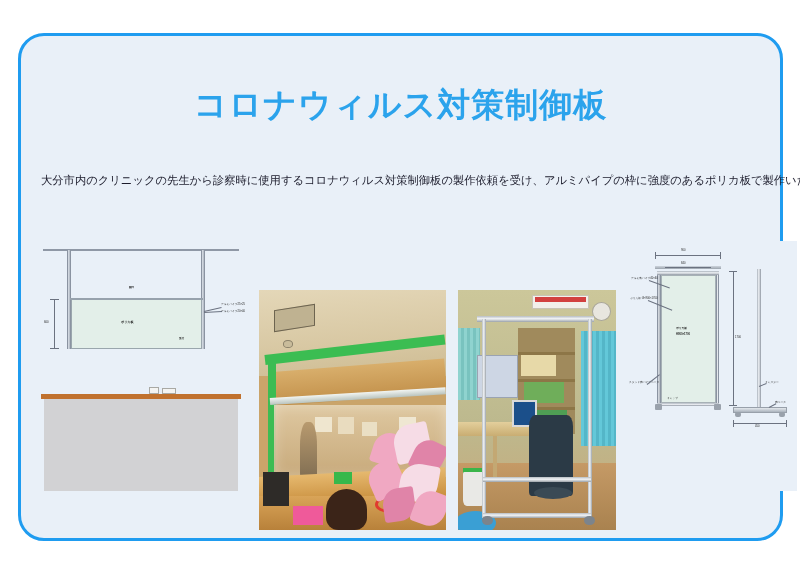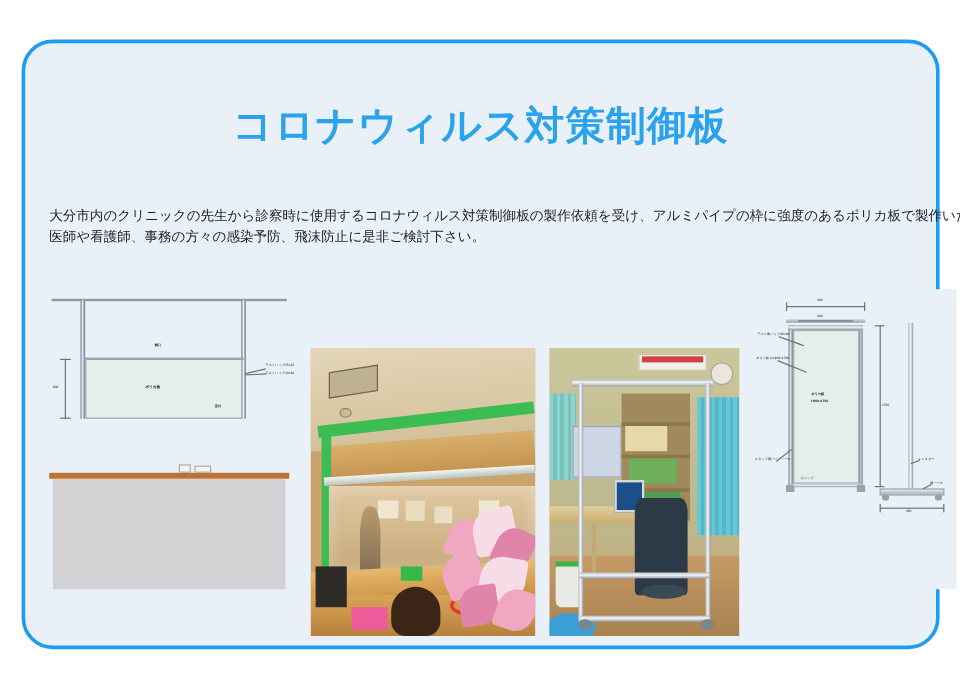--- a/index.html
+++ b/index.html
@@ -316,21 +316,20 @@
 <body>
 
 <div id="page">
 
   <div id="card">
 
     <div id="title">コロナウィルス対策制御板</div>
 
     <div id="body-text">
       <div class="line">大分市内のクリニックの先生から診察時に使用するコロナウィルス対策制御板の製作依頼を受け、アルミパイプの枠に強度のあるポリカ板で製作いたしました。</div>
-      <div class="line">医師や看護師、事務の方々の感染予防、飛沫防止に是非ご検討下さい。</div>
     </div>
 
     <div id="figures">
 
       <div class="fig" id="fig-counter">
         <div class="cad-bg"></div>
         <div id="rail-top"></div>
         <div class="post" id="post-l"></div>
         <div class="post" id="post-r"></div>
         <div id="glass"></div>

